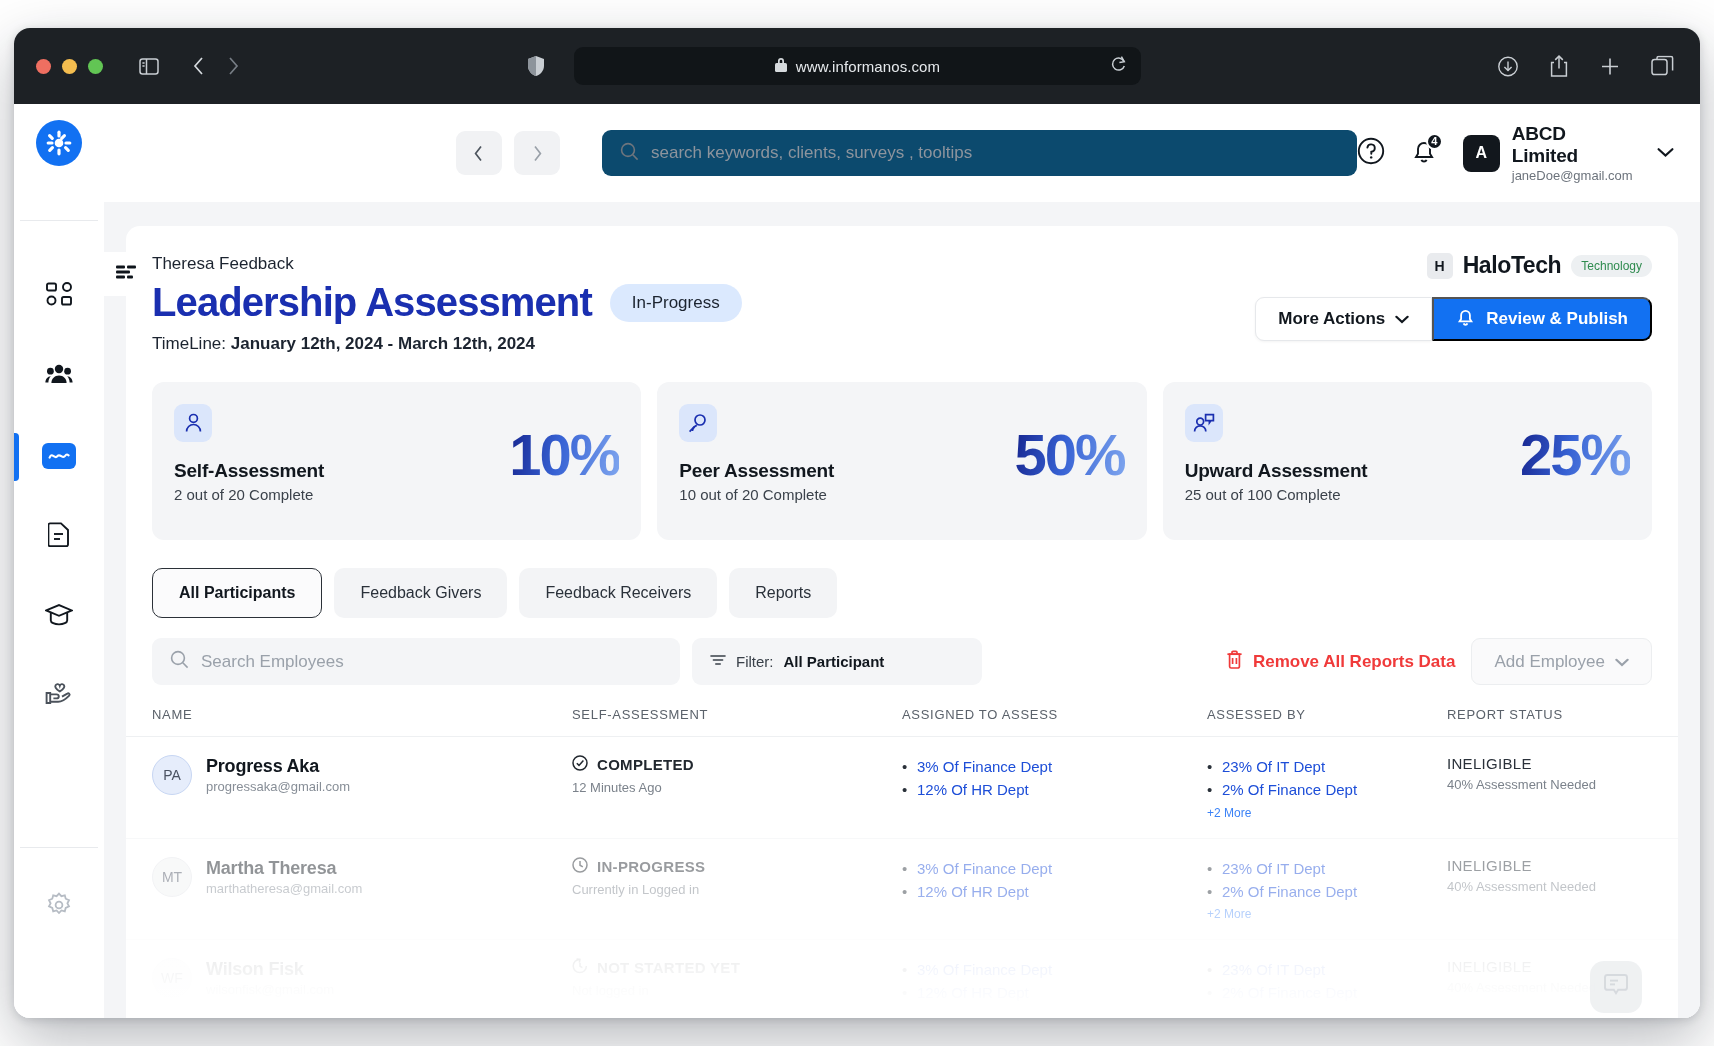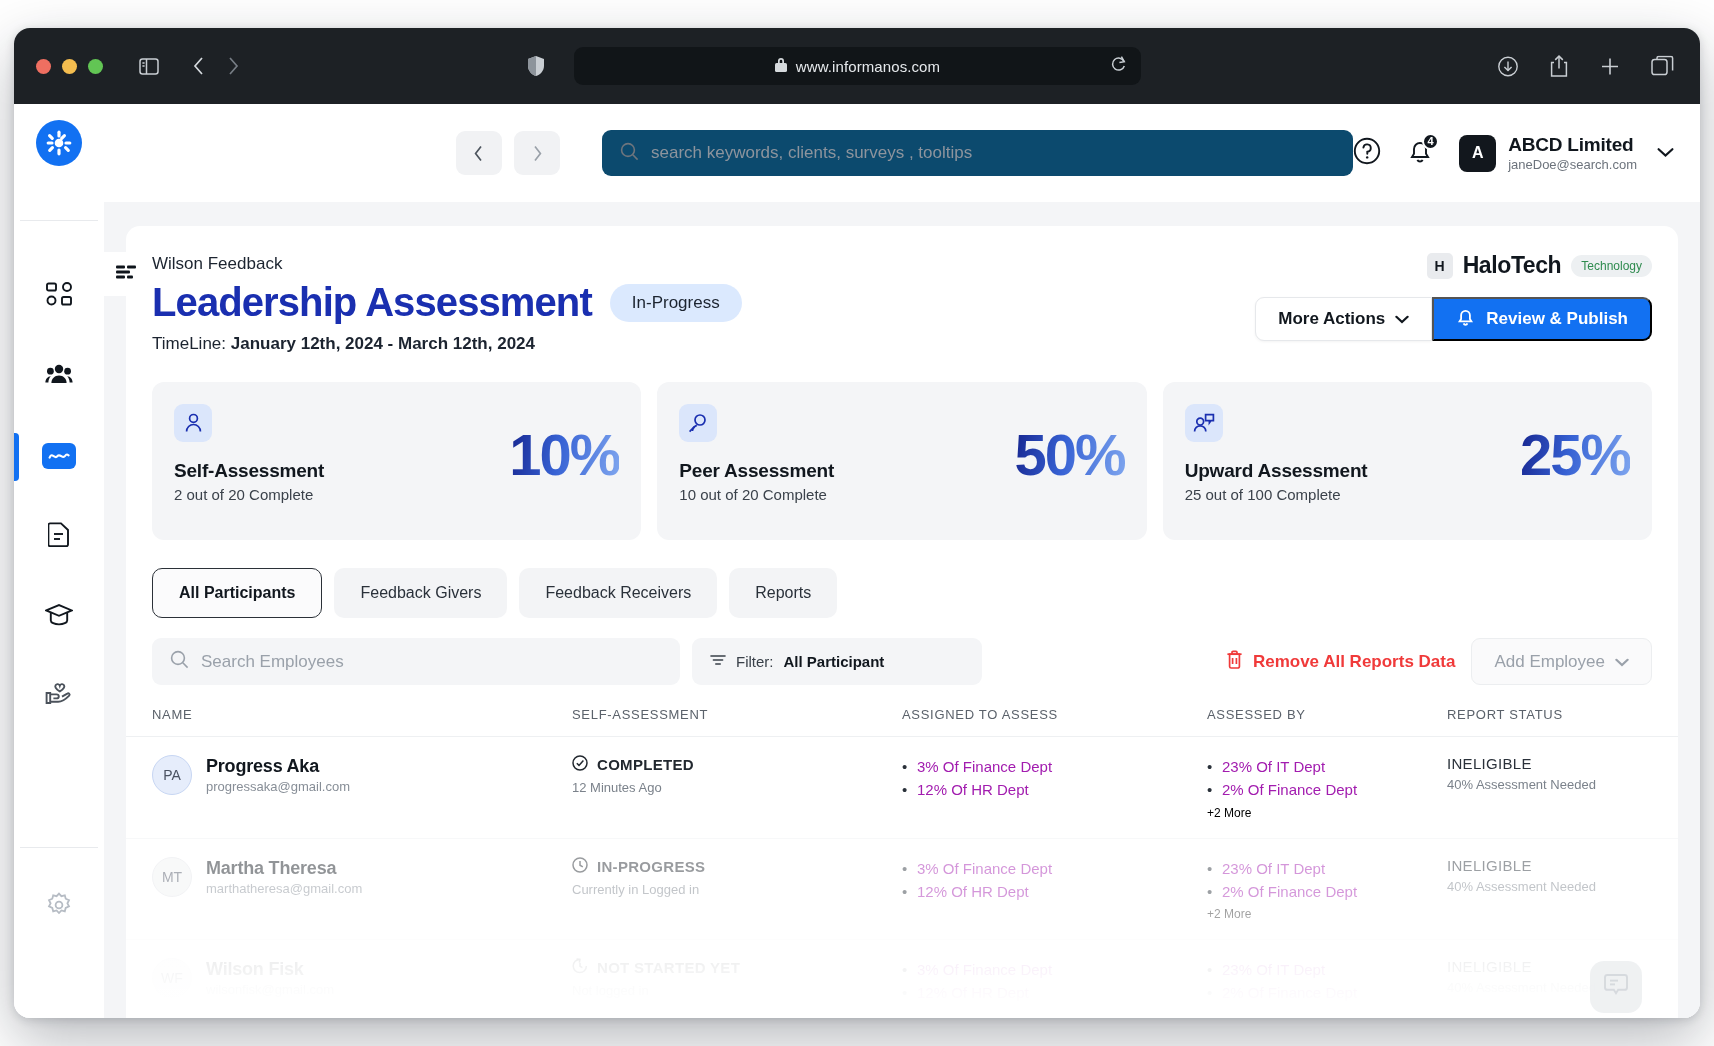--- a/index.html
+++ b/index.html
@@ -326,24 +326,24 @@
     background: #e6edfb; border: 1px solid #c7d6f3;
     color: #4a5261; font-size: 14px;
     display: flex; align-items: center; justify-content: center;
     flex: none;
   }
   .av.gray { background: #f1f2f4; border-color: #e2e4e8; }
   .nm { font-size: 18px; font-weight: bold; color: #11171e; letter-spacing: -.2px; }
   .em { font-size: 13px; color: #878e97; margin-top: 2px; }
   .statline { display: flex; align-items: center; gap: 9px; font-size: 15px; font-weight: bold; color: #22282f; letter-spacing: .3px; }
   .statsub { font-size: 13px; color: #7b828b; margin-top: 6px; margin-left: 0; }
-  .bullets { font-size: 15px; color: #a21caf; line-height: 1.55; }
+  .bullets { font-size: 15px; color: #1d4ed8; line-height: 1.55; }
   .bullets li { list-style: none; position: relative; padding-left: 15px; }
   .bullets li::before { content: "•"; position: absolute; left: 0; color: #2a313a; }
-  .more { font-size: 12px; color: #000000; margin-top: 4px; }
+  .more { font-size: 12px; color: #3b82f6; margin-top: 4px; }
   .repstat { font-size: 15px; color: #2a313a; letter-spacing: .3px; }
   .repsub { font-size: 13px; color: #7b828b; margin-top: 5px; }
 
   .fadeout {
     position: absolute; left: 0; right: 0; bottom: 0; height: 150px;
     background: linear-gradient(to bottom, rgba(255,255,255,0), #ffffff 78%);
     pointer-events: none;
   }
   .chatfab {
     position: absolute; right: 36px; bottom: 28px;
@@ -578,36 +578,36 @@
               <svg width="26" height="27" viewBox="0 0 26 27" fill="none" stroke="#11171e" stroke-width="1.9">
                 <path d="M5 19 h16 l-2-3.2 V11 a6 6 0 0 0 -12 0 v4.8 Z"></path>
                 <path d="M10.4 21.8 a2.8 2.8 0 0 0 5.2 0"></path>
               </svg>
               <span class="bell-badge">4</span>
             </span>
             <div class="user">
               <div class="avatar-sq">A</div>
               <div>
                 <div class="uname">ABCD Limited</div>
-                <div class="umail">janeDoe@search.com</div>
+                <div class="umail">janeDoe@gmail.com</div>
               </div>
               <span class="ucaret">
                 <svg width="17" height="11" viewBox="0 0 17 11" fill="none" stroke="#11171e" stroke-width="2.2" stroke-linecap="round">
                     <polyline points="1.6,2.2 8.5,8.6 15.4,2.2"></polyline>
                   </svg>
               </span>
             </div>
           </div>
         </div>
 
         <div class="scrollarea">
           <div class="panel">
 
             <div class="panel-inner">
-              <div class="eyebrow">Wilson Feedback</div>
+              <div class="eyebrow">Theresa Feedback</div>
               <div class="title-row">
                 <h1 class="title">Leadership Assessment</h1>
                 <span class="status-pill">In-Progress</span>
               </div>
               <div class="timeline">
                 <span>TimeLine:</span>
                 <b>January 12th, 2024 - March 12th, 2024</b>
               </div>
 
               <div class="brandbox">

